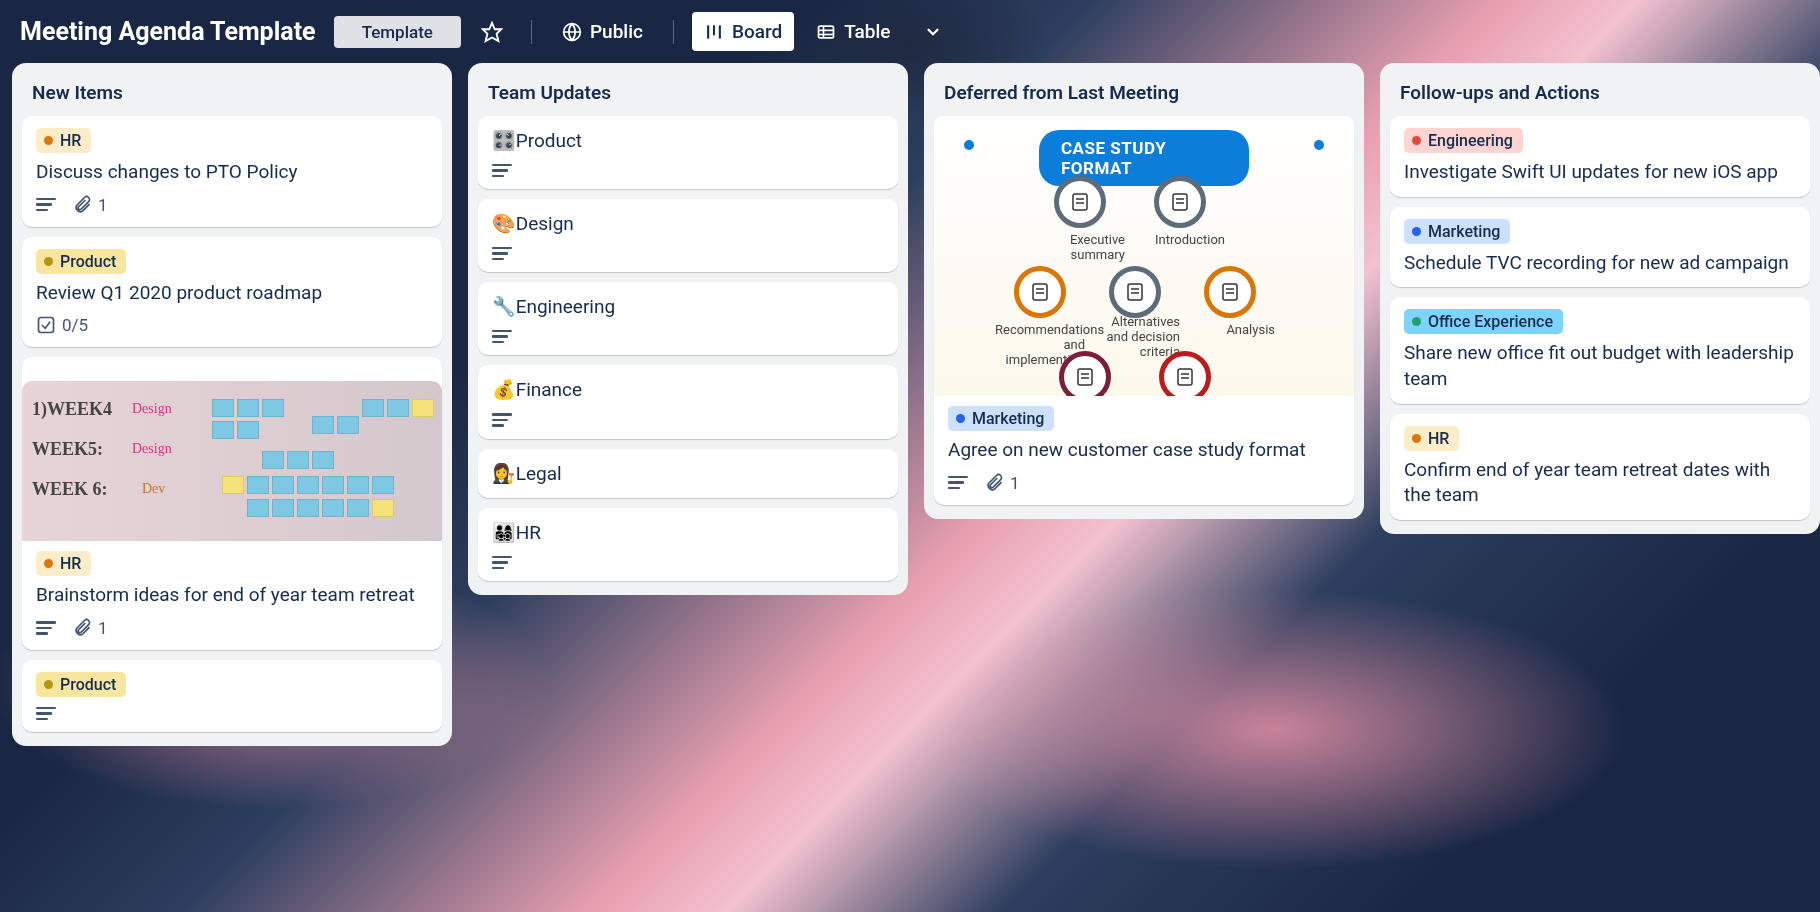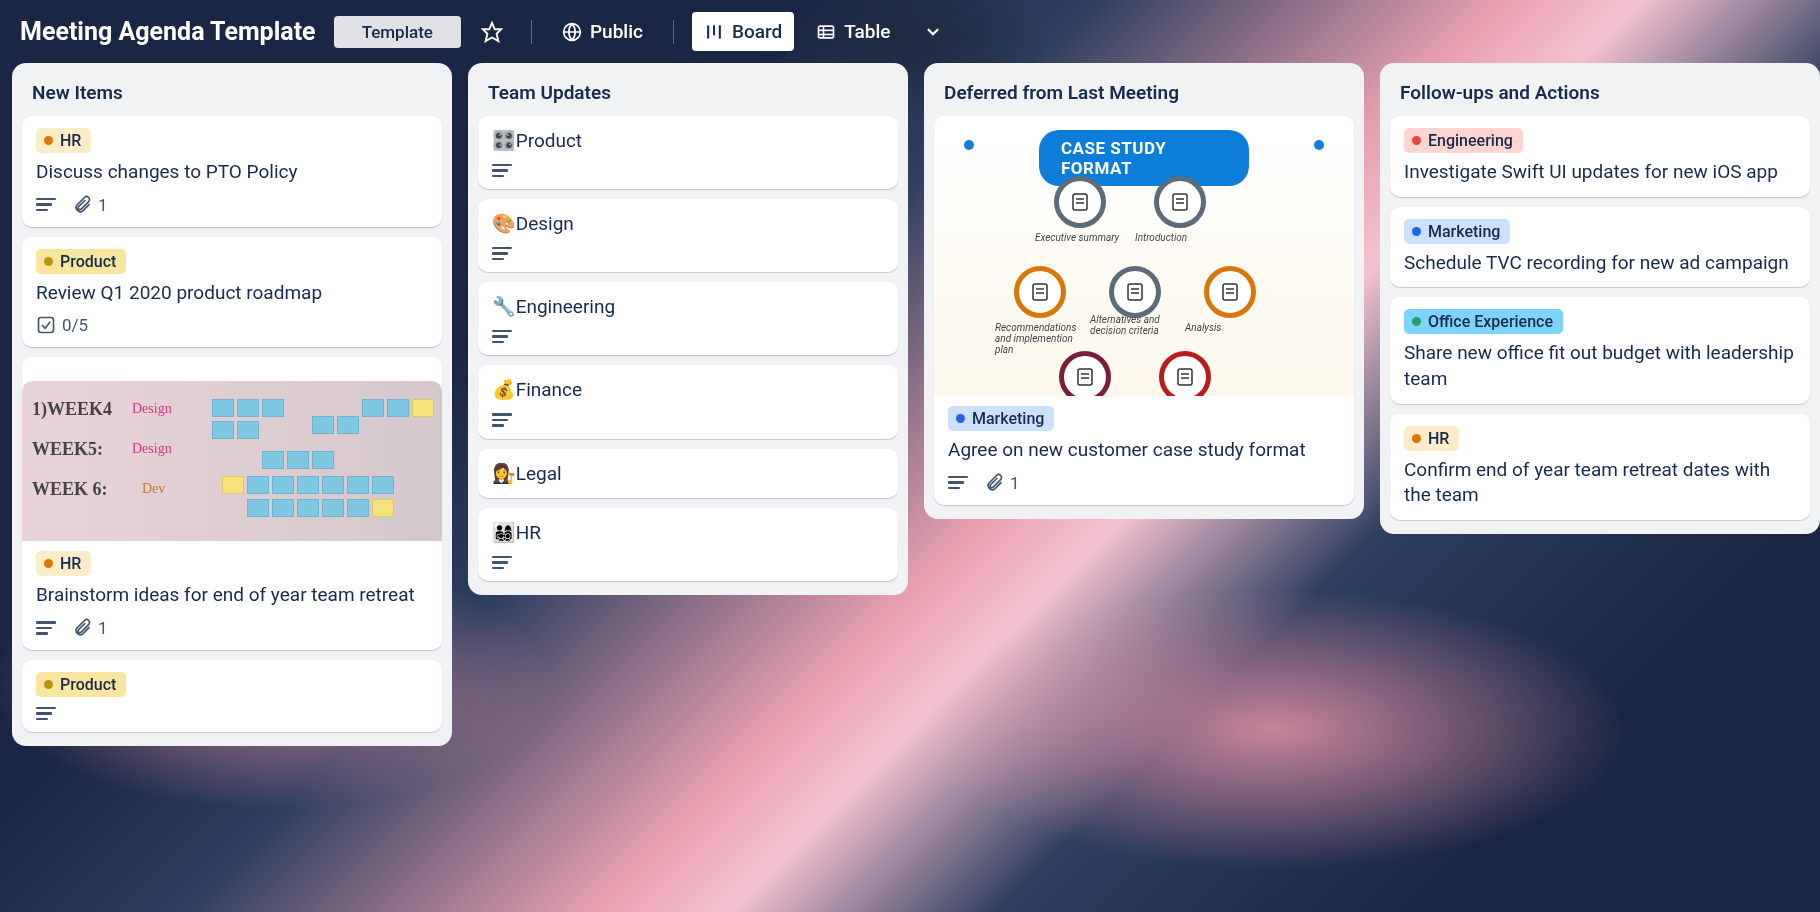--- a/index.html
+++ b/index.html
@@ -143,21 +143,21 @@
     background: #0c7dd9; color: #fff; font-weight: 700;
     padding: 8px 22px; border-radius: 20px; font-size: 17px;
     letter-spacing: 0.5px;
   }
   .diag-dot { position: absolute; width: 10px; height: 10px; border-radius: 50%; background: #0c7dd9; }
   .diag-node {
     position: absolute; width: 52px; height: 52px; border-radius: 50%;
     border: 5px solid; display: flex; align-items: center; justify-content: center;
     background: #fff;
   }
-  .diag-label { position: absolute; font-size: 10px; color: #444; text-align: left; width: 90px; font-style: italic; }
+  .diag-label { position: absolute; font-size: 13px; color: #444; text-align: right; width: 90px; }
   .desc-icon { width: 20px; display: inline-flex; flex-direction: column; gap: 3px; }
   .desc-icon span { height: 2.5px; background: currentColor; border-radius: 1px; }
   .desc-icon span:nth-child(2) { width: 80%; }
   .desc-icon span:nth-child(3) { width: 60%; }
 </style>
 </head>
 <body>
 
 <div class="bg-overlay"></div>
 

